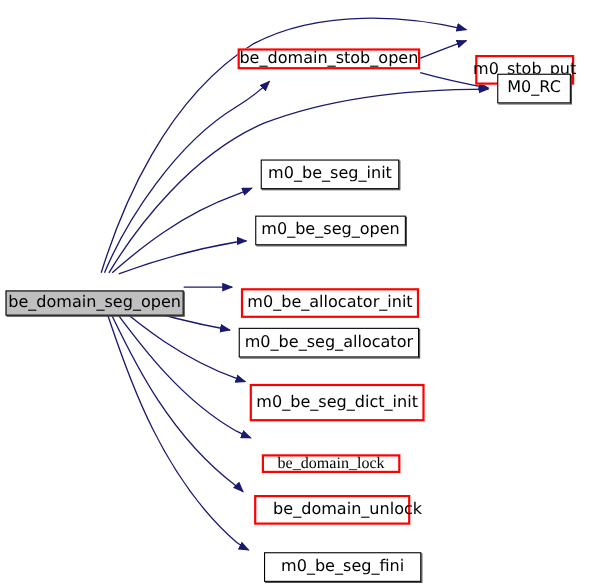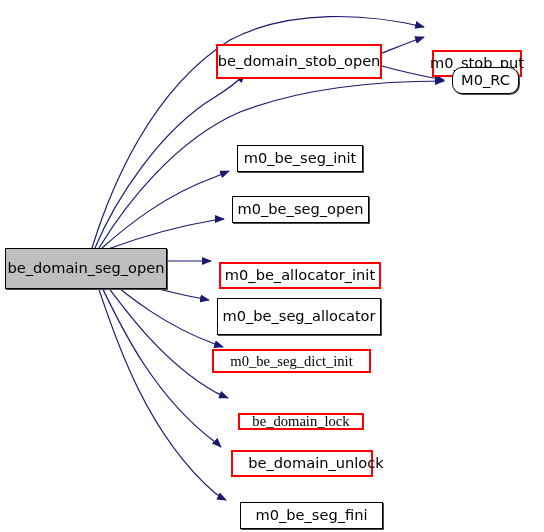--- a/index.html
+++ b/index.html
@@ -77,45 +77,45 @@
         <path d="M 103,275 C 128,296 165,326 215,344 C 218,345 220,346 223,347" fill="none" stroke="#191970" stroke-width="1.2" marker-end="url(#arrowhead)"></path>
         <path d="M 99,275 C 121,304 160,361 215,392 C 219,394 223,396 228,398" fill="none" stroke="#191970" stroke-width="1.2" marker-end="url(#arrowhead)"></path>
         <path d="M 96,275 C 114,311 147,391 215,442 C 217,444 219,445 221,447" fill="none" stroke="#191970" stroke-width="1.2" marker-end="url(#arrowhead)"></path>
         <path d="M 94,275 C 109,317 139,427 215,493 C 219,496 222,498 226,500" fill="none" stroke="#191970" stroke-width="1.2" marker-end="url(#arrowhead)"></path>
         <path d="M 382,53 C 395,48 410,42 424,37" fill="none" stroke="#191970" stroke-width="1.2" marker-end="url(#arrowhead)"></path>
         <path d="M 382,66 C 400,71 422,76 444,80" fill="none" stroke="#191970" stroke-width="1.2" marker-end="url(#arrowhead)"></path>
       </g>
   </svg>
 
   <div id="node-group">
-    <div class="gnode root" id="root-node" style="left: 5px; top: 248px; width: 162px; height: 41px;">
+    <div class="gnode root" id="root-node" style="left: 5px; top: 264px; width: 162px; height: 23px;">
       <span class="glabel">be_domain_seg_open</span>
     </div>
   <div class="gnode red" style="left: 432px; top: 18px; width: 90px; height: 27px; margin-top: 32px;">
         <span class="glabel">m0_stob_put</span>
       </div>
-      <div class="gnode red" style="left: 216px; top: 44px; width: 166px; height: 35px; justify-content: center;">
+      <div class="gnode red" style="left: 216px; top: 44px; width: 166px; height: 19px; justify-content: center;">
         <span class="glabel">be_domain_stob_open</span>
       </div>
-      <div class="gnode black" style="left: 452px; top: 67px; width: 67px; height: 27px; border-radius: 10px;">
+      <div class="gnode black" style="left: 452px; top: 67px; width: 67px; height: 27px;">
         <span class="glabel">M0_RC</span>
       </div>
       <div class="gnode black" style="left: 237px; top: 145px; width: 126px; height: 27px;">
         <span class="glabel">m0_be_seg_init</span>
       </div>
       <div class="gnode black" style="left: 232px; top: 196px; width: 137px; height: 27px; align-items: center;">
         <span class="glabel">m0_be_seg_open</span>
       </div>
       <div class="gnode red" style="left: 219px; top: 262px; width: 162px; height: 27px;">
         <span class="glabel">m0_be_allocator_init</span>
       </div>
-      <div class="gnode black" style="left: 217px; top: 298px; width: 164px; height: 37px;">
+      <div class="gnode black" style="left: 217px; top: 298px; width: 164px; height: 27px;">
         <span class="glabel">m0_be_seg_allocator</span>
       </div>
-      <div class="gnode red" style="left: 212px; top: 349px; width: 159px; height: 24px; font-family: Liberation Serif, serif;">
+      <div class="gnode red" style="left: 227px; top: 349px; width: 159px; height: 34px;">
         <span class="glabel">m0_be_seg_dict_init</span>
       </div>
       <div class="gnode red" style="left: 238px; top: 413px; width: 126px; height: 17px; font-family: Liberation Serif, serif;">
         <span class="glabel">be_domain_lock</span>
       </div>
       <div class="gnode red" style="left: 231px; top: 450px; width: 142px; height: 27px; padding-left: 28px;">
         <span class="glabel">be_domain_unlock</span>
       </div>
       <div class="gnode black" style="left: 240px; top: 502px; width: 143px; height: 27px;">
         <span class="glabel">m0_be_seg_fini</span>

